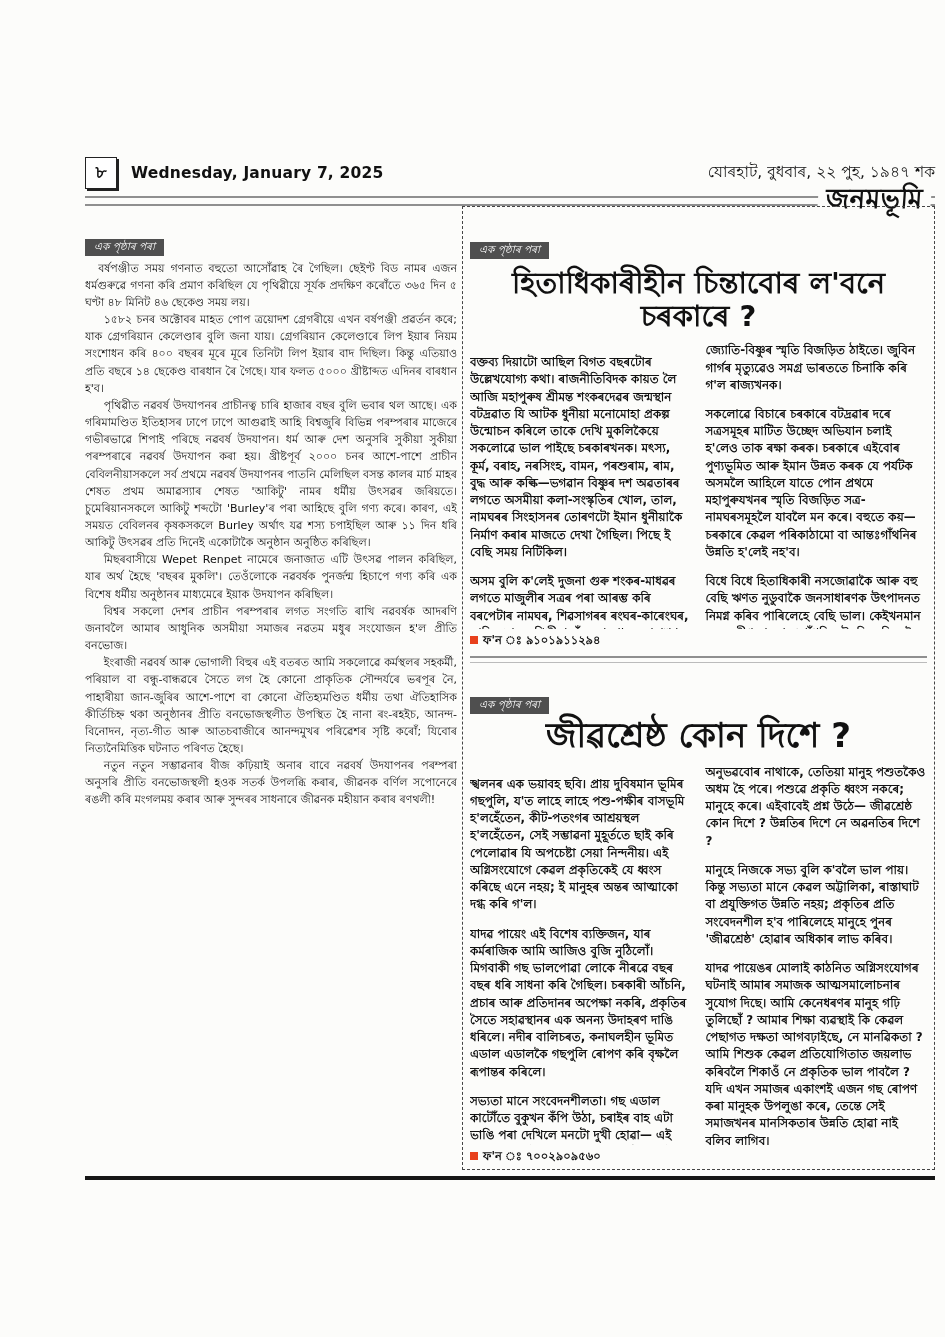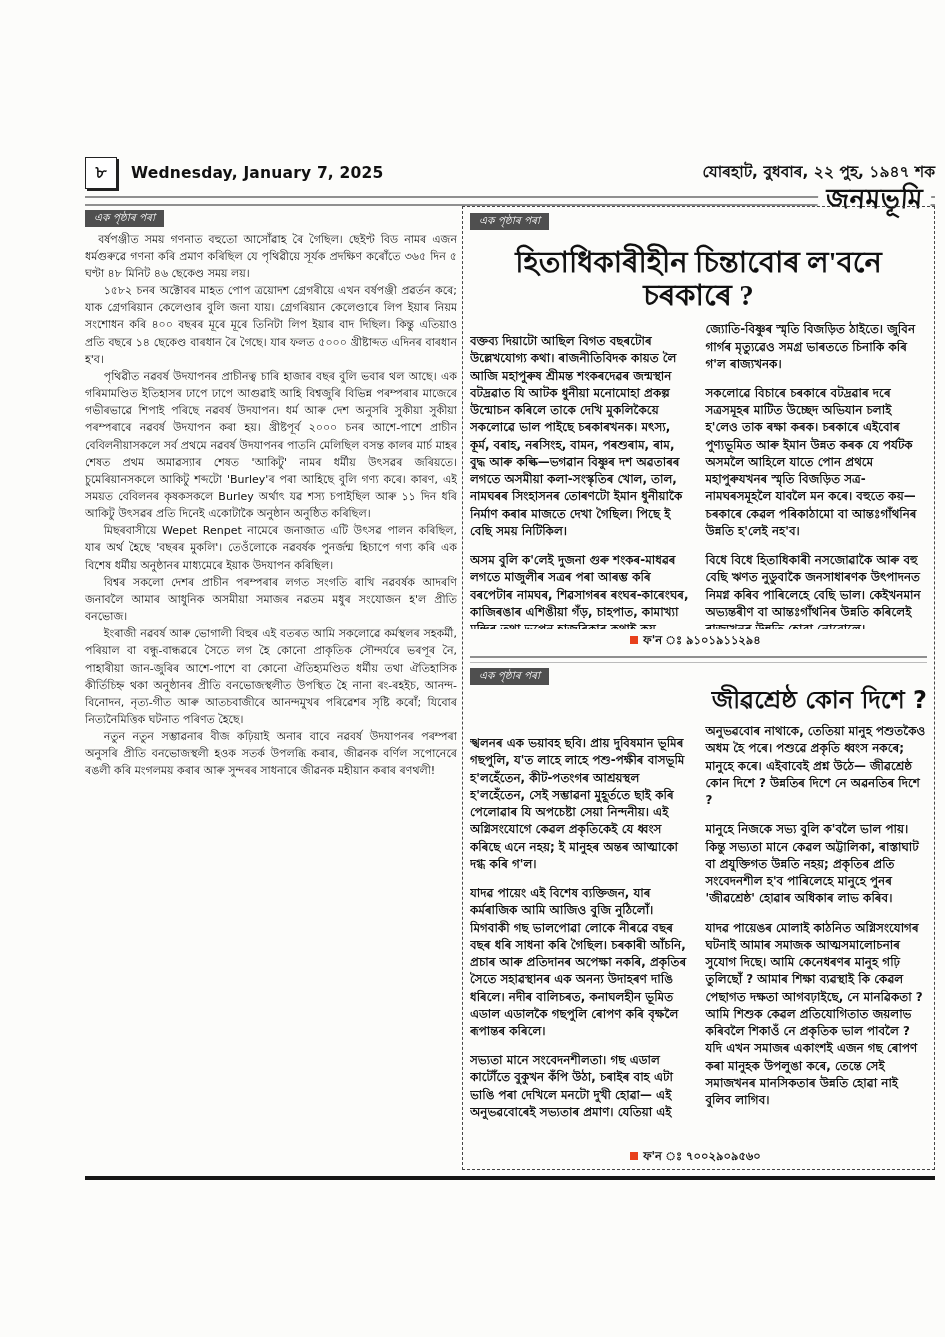--- a/index.html
+++ b/index.html
@@ -7,54 +7,54 @@
         font-family:"DejaVu Sans","Liberation Sans",sans-serif;color:#111;overflow:hidden;}
 
   
   .masthead-row{position:absolute;left:85px;top:156px;width:850px;height:34px;
                 display:flex;align-items:center;justify-content:space-between;}
   .pageno-box{width:30px;height:30px;border:1.5px solid #222;box-shadow:2px 2px 0 #222;
               background:#fff;display:flex;align-items:center;justify-content:center;
               font-size:17px;font-weight:bold;}
   .date-en{font-weight:bold;font-size:15.5px;margin-left:14px;letter-spacing:.2px;}
   .hdr-left{display:flex;align-items:center;}
-  .date-as{font-weight:bold;font-size:15.5px;}
+  .date-as{font-weight:normal;font-size:15.5px;}
   .rule-double{position:absolute;left:85px;top:196px;width:850px;height:6px;
                border-top:2px solid #8f8f8f;border-bottom:2px solid #8f8f8f;}
   .masthead-logo{position:absolute;right:14px;top:186px;background:#fcfcfa;padding:0 8px;
                  font-size:26px;font-weight:800;transform:skewX(-4deg) scaleY(1.05);
                  letter-spacing:.5px;line-height:1;}
 
   
   .tag{display:inline-block;background:#4f4f4f;color:#fff;font-style:italic;
        font-size:10.5px;padding:1px 9px 2px;line-height:1.3;}
   .headline{font-weight:bold;text-align:center;line-height:1.15;margin:2px 0 6px;}
   .body p{margin:0;text-indent:1.7em;text-align:justify;}
   .body p:first-child{text-indent:1.2em;}
-  .byline{text-align:center;font-size:11.5px;font-weight:bold;padding:3px 6px 0 0;}
+  .byline{text-align:left;font-size:11.5px;font-weight:bold;padding:3px 6px 0 0;}
   .bullet{display:inline-block;width:8px;height:8px;background:#e8401c;margin-right:5px;}
 
   .article-left{position:absolute;left:85px;top:208px;width:372px;height:960px;
                 display:flex;flex-direction:column;}
   .article-left .headline{font-size:30px;}
   .article-left .body{flex:1;overflow:hidden;font-size:11px;line-height:1.56;margin-top:4px;}
 
   .right-box{position:absolute;left:462px;top:206px;width:473px;height:964px;
              border:1.5px dashed #444;box-sizing:border-box;padding:4px 7px 2px;
              display:flex;flex-direction:column;}
   .art-top,.art-bottom{display:flex;flex-direction:column;overflow:hidden;}
   .art-top{height:440px;}
   .art-bottom{flex:1;}
-  .art-top .headline{font-size:29px;margin-top:16px;font-family:Liberation Serif, serif;}
-  .art-bottom .headline{font-size:24px;text-align:right;}
+  .art-top .headline{font-size:29px;margin-top:8px;}
+  .art-bottom .headline{font-size:34px;}
   .cols2{flex:1;overflow:hidden;column-count:2;column-gap:14px;
          font-size:11.9px;line-height:1.45;margin-top:3px;font-weight:bold;}
   .mid-rule{height:4px;border-top:2px solid #8f8f8f;border-bottom:1px solid #bbb;
             margin:5px 0 3px;}
-  .tag-row{line-height:1;}
+  .tag-row{line-height:1;margin-top:29px;}
 
   
   .bottom-rule{position:absolute;left:85px;top:1176px;width:850px;height:4px;background:#161616;}
 </style>
 </head>
 <body>
 
 <div class="page">
 
   <div class="masthead-row">

